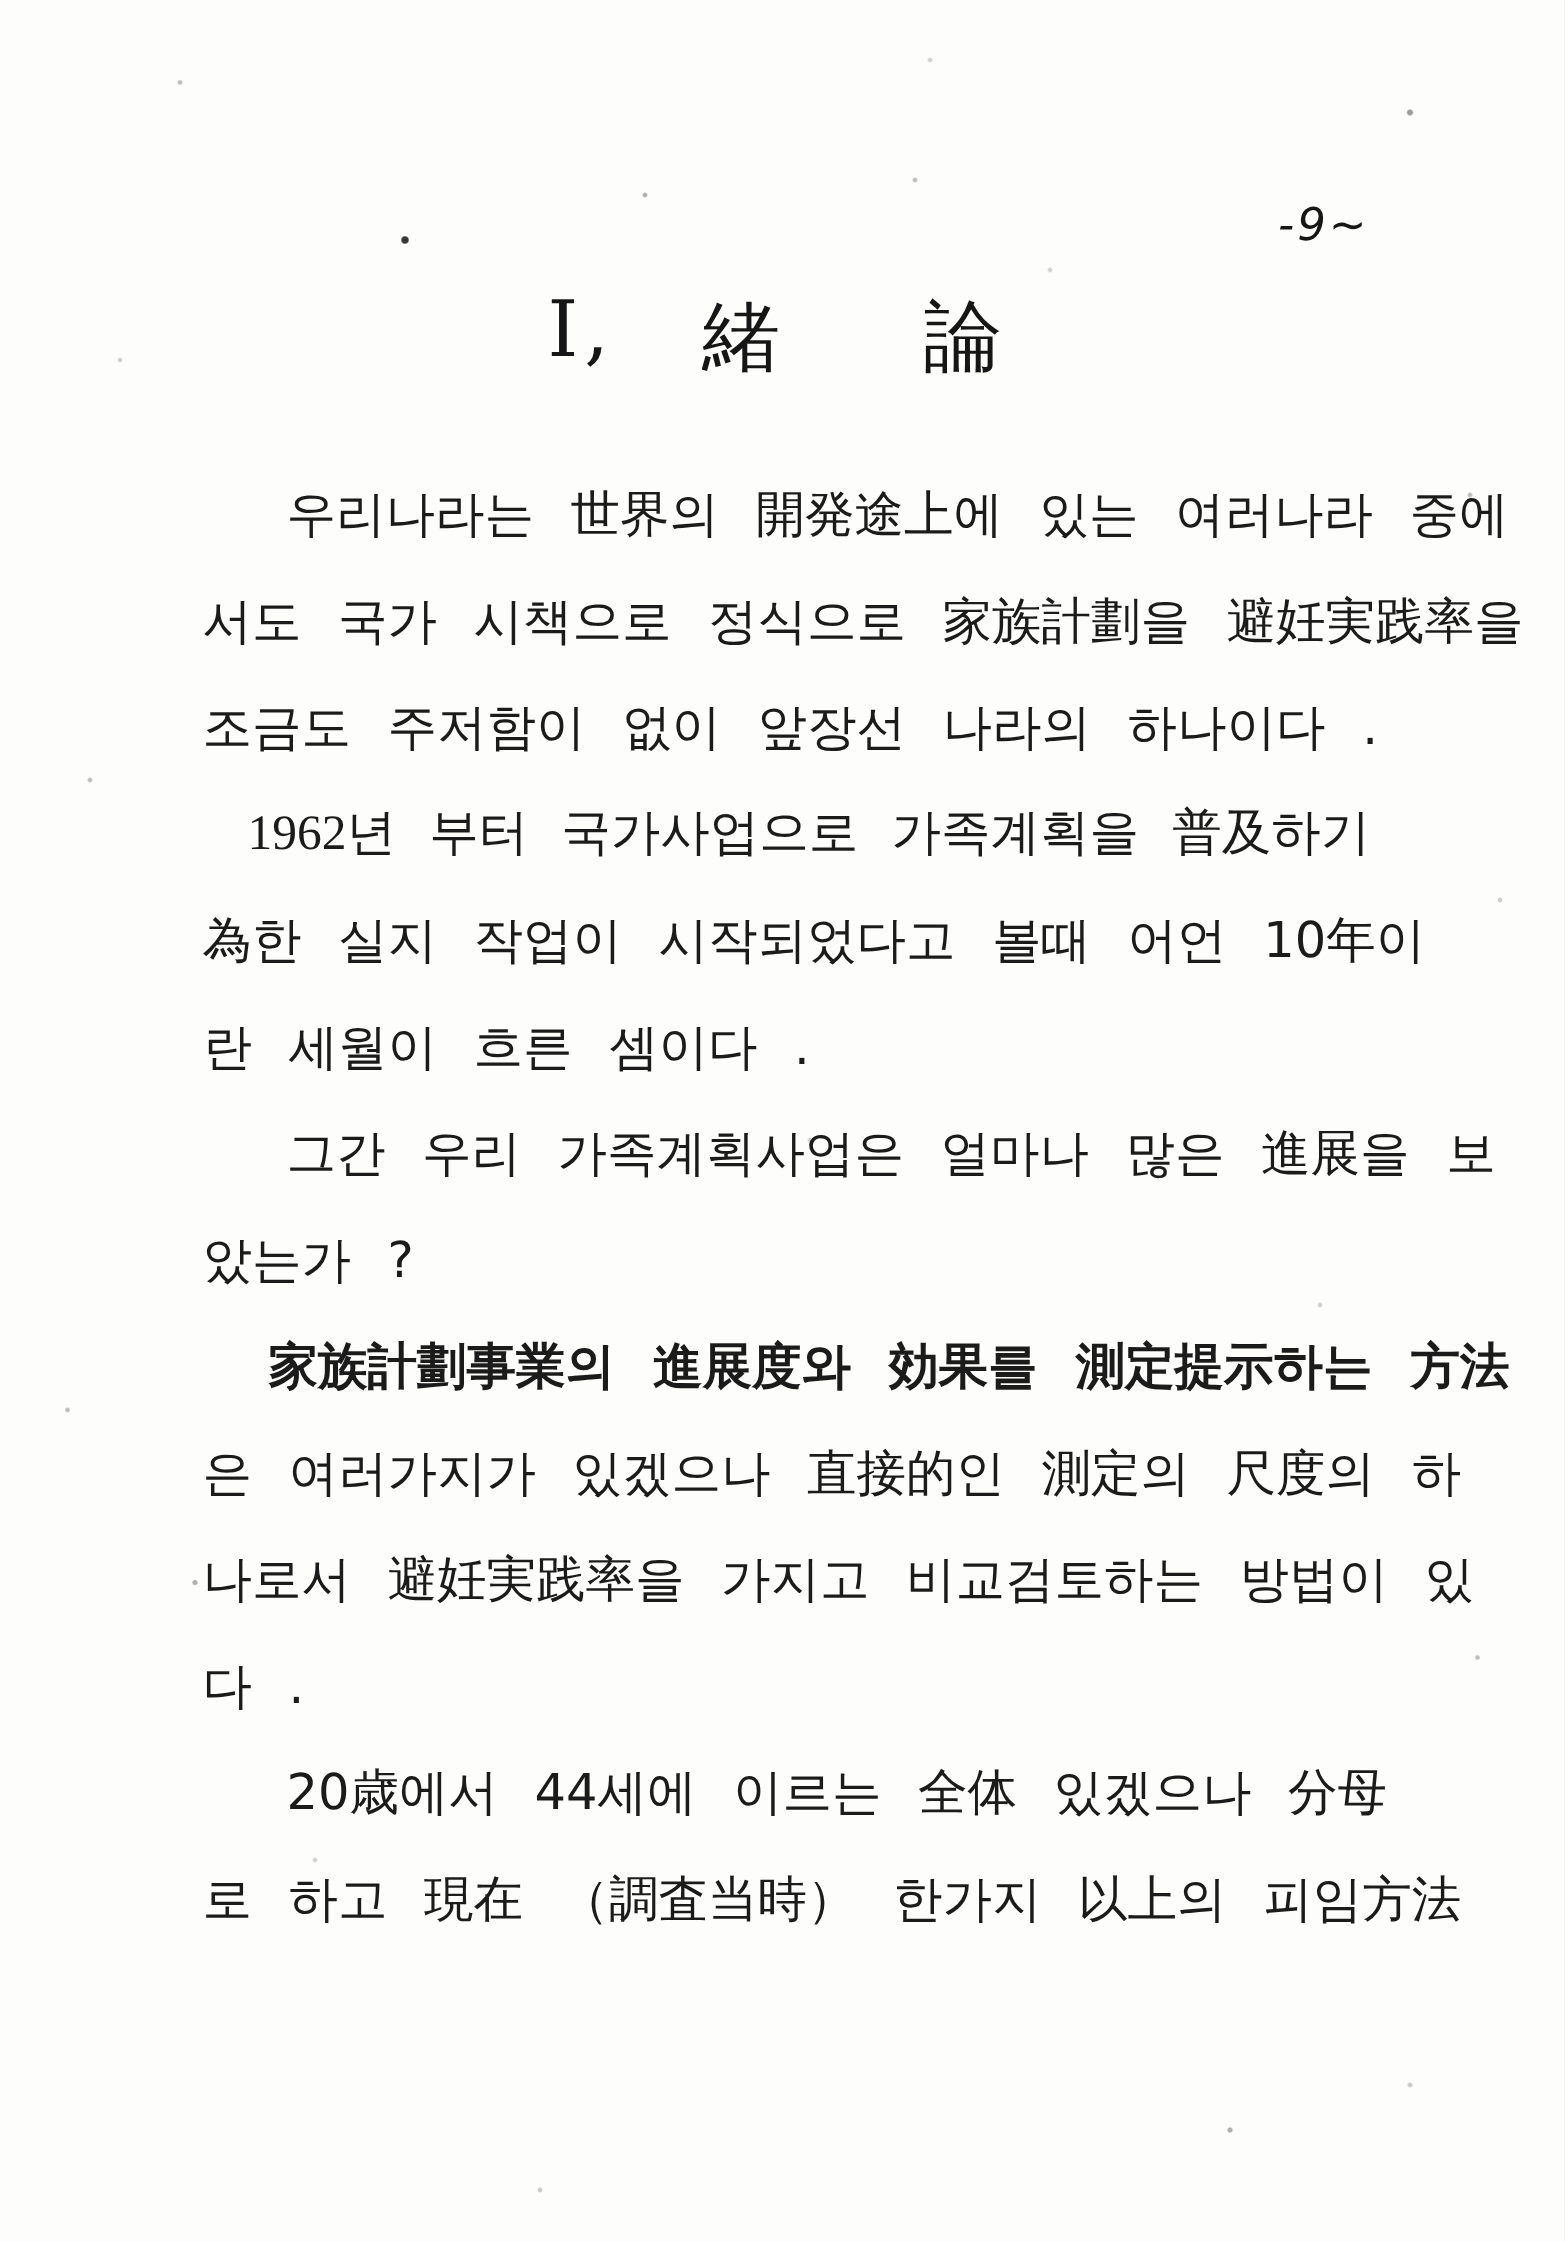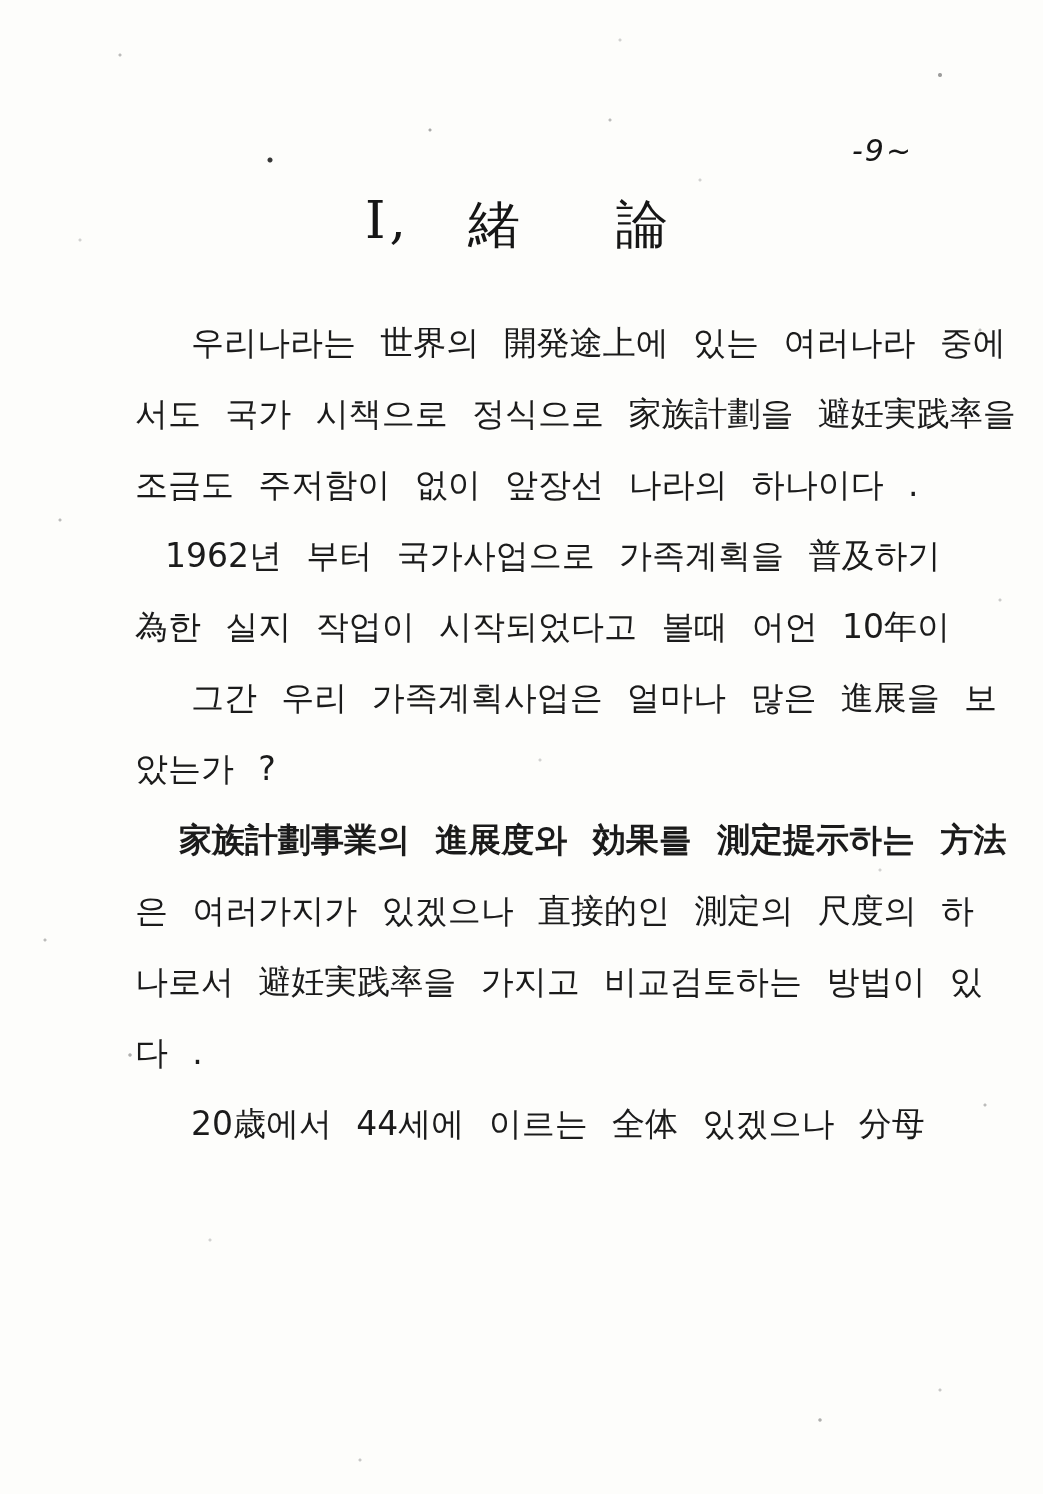--- a/index.html
+++ b/index.html
@@ -86,21 +86,21 @@
     height: 71px;
     font-size: 33px;
     line-height: 46px;
     white-space: nowrap;
     word-spacing: 0.42em;
     color: #1b1b1b;
   }
 
   .indent-lg { padding-left: 56px; }
   .indent-md { padding-left: 44px; font-weight: bold; }
-  .indent-sm { padding-left: 30px; }
+  .indent-sm { padding-left: 30px; font-family: Liberation Serif, serif; }
 </style>
 </head>
 <body>
 
 <div class="page">
   <div class="noise"></div>
 
   <div class="page-number">-9~</div>
 
   <div class="title">
@@ -108,21 +108,23 @@
     <span class="t-char">緒</span>
     <span class="t-char">論</span>
   </div>
 
   <div class="body-text">
     <div class="text-line indent-lg">우리나라는 世界의 開発途上에 있는 여러나라 중에</div>
     <div class="text-line">서도 국가 시책으로 정식으로 家族計劃을 避妊実践率을</div>
     <div class="text-line">조금도 주저함이 없이 앞장선 나라의 하나이다 .</div>
     <div class="text-line indent-sm">1962년 부터 국가사업으로 가족계획을 普及하기</div>
     <div class="text-line">為한 실지 작업이 시작되었다고 볼때 어언 10年이</div>
+    <div class="text-line">란 세월이 흐른 셈이다 .</div>
     <div class="text-line indent-lg">그간 우리 가족계획사업은 얼마나 많은 進展을 보</div>
     <div class="text-line">았는가 ?</div>
     <div class="text-line indent-md">家族計劃事業의 進展度와 効果를 測定提示하는 方法</div>
     <div class="text-line">은 여러가지가 있겠으나 直接的인 測定의 尺度의 하</div>
     <div class="text-line">나로서 避妊実践率을 가지고 비교검토하는 방법이 있</div>
     <div class="text-line">다 .</div>
     <div class="text-line indent-lg">20歳에서 44세에 이르는 全体 있겠으나 分母</div>
+    <div class="text-line">로 하고 現在 （調査当時） 한가지 以上의 피임方法</div>
   </div>
 </div>
 
 </body></html>

